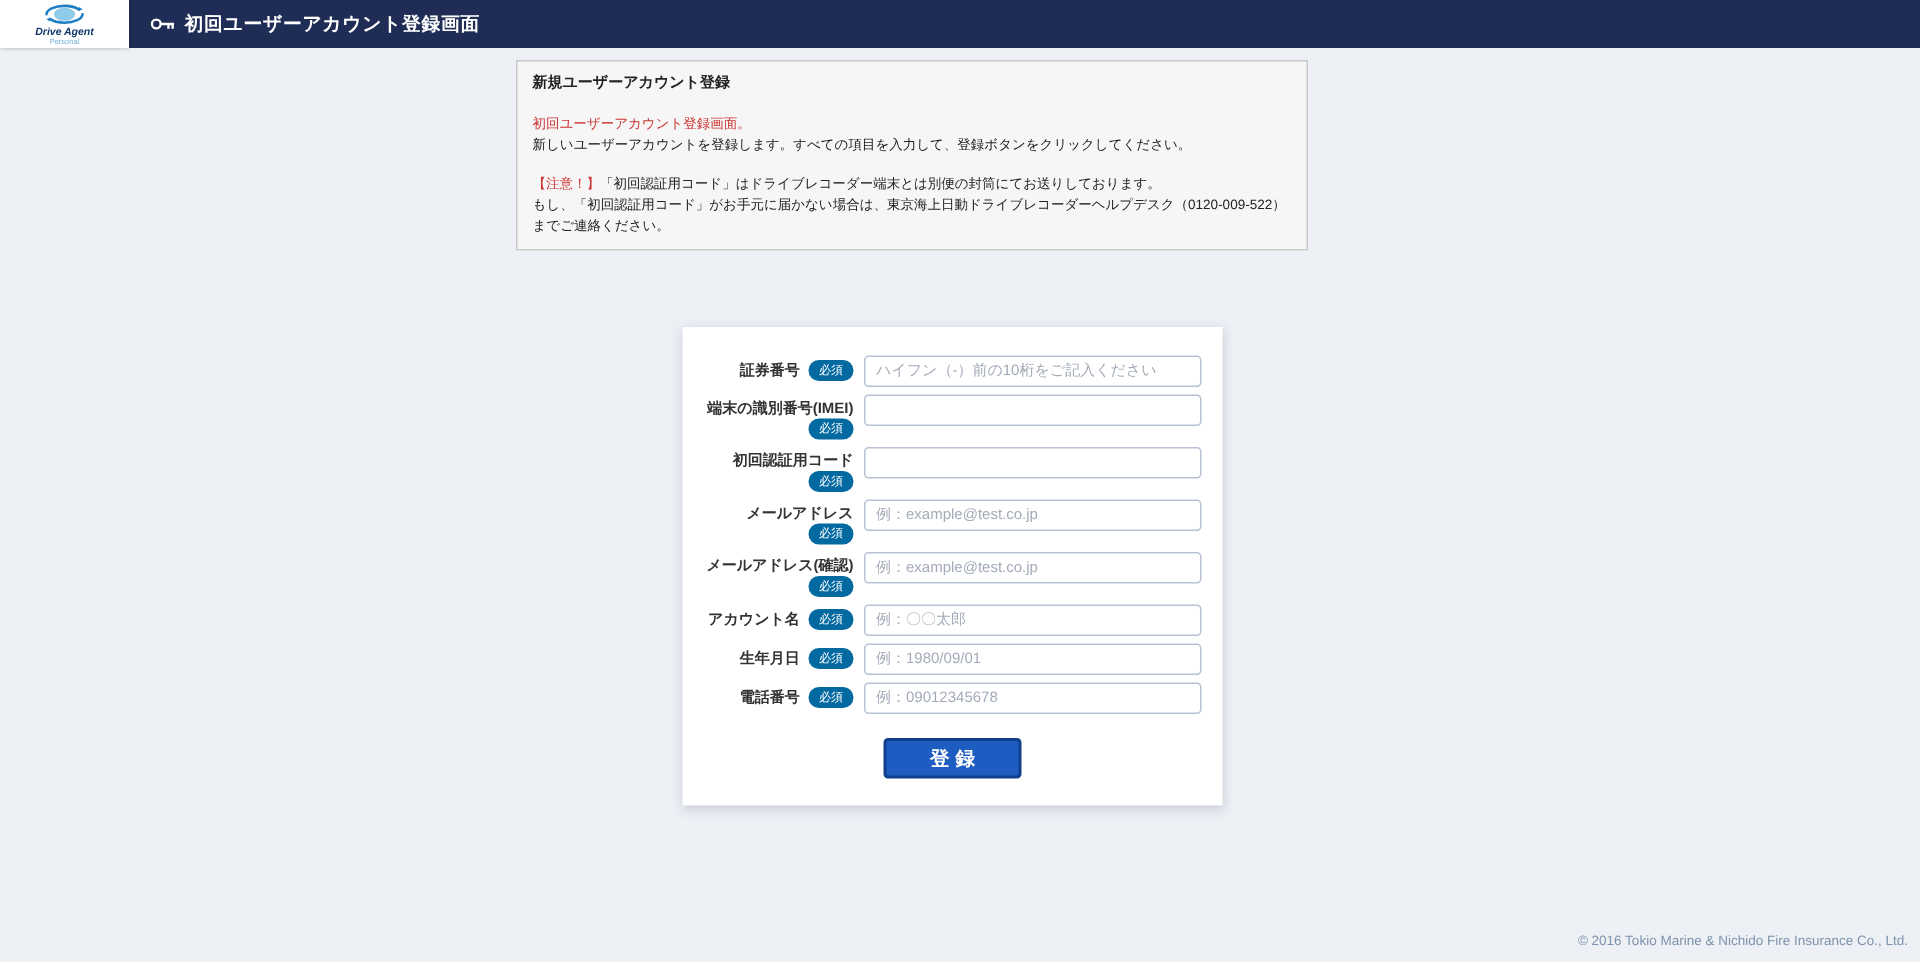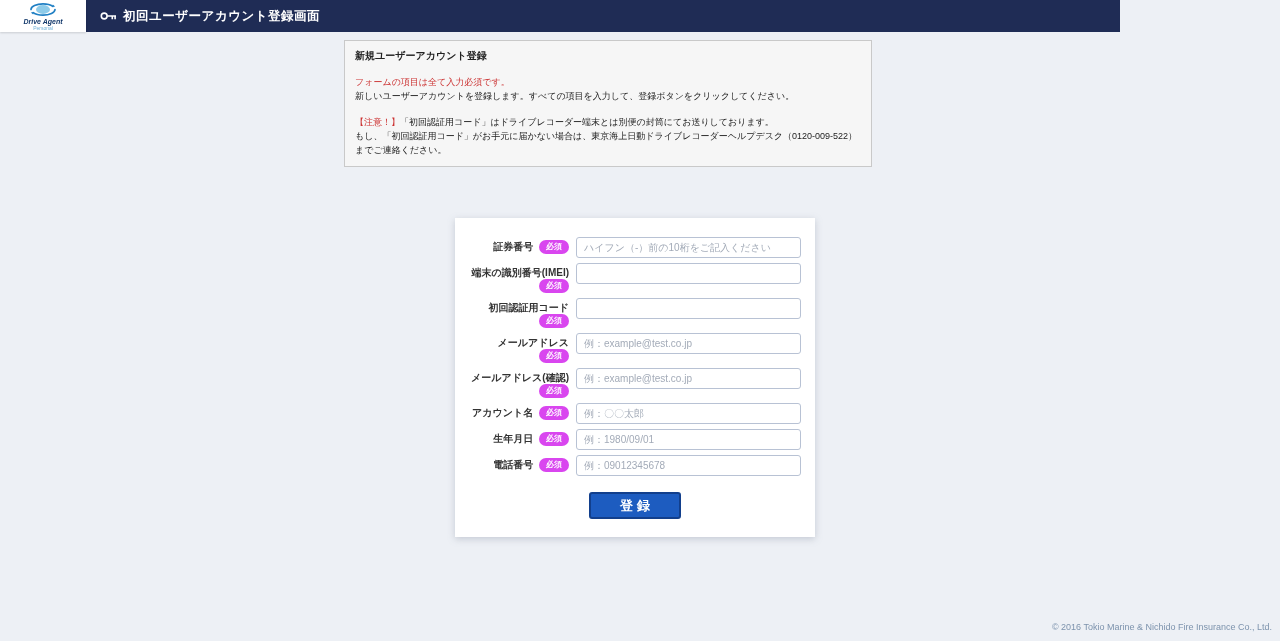--- a/index.html
+++ b/index.html
@@ -4,21 +4,21 @@
 <style>
   html,body{margin:0;padding:0;}
   body{
     width:1280px;height:641px;position:relative;overflow:hidden;
     background:#edf0f5;
     font-family:"Liberation Sans","DejaVu Sans",sans-serif;
     color:#333;
   }
   
   .header{
-    position:absolute;left:0;top:0;width:1120px;height:32px;
+    position:absolute;left:0;top:0;width:1280px;height:32px;
     background:#1f2c55;display:flex;align-items:center;
   }
   .logo-box{
     position:absolute;left:0;top:0;width:86px;height:32px;background:#ffffff;
     display:flex;flex-direction:column;align-items:center;justify-content:center;
     box-shadow:0 1px 2px rgba(0,0,0,.15);
   }
   .logo-brand{font-size:7px;font-weight:bold;font-style:italic;color:#12386b;line-height:7px;margin-top:1px;}
   .logo-sub{font-size:5px;color:#6fb0d8;line-height:6px;}
   .header-title{
@@ -43,22 +43,22 @@
     background:#ffffff;box-shadow:0 2px 7px rgba(120,130,150,.35);
     padding:19px 14px 16px 14px;
   }
   .row{display:flex;align-items:flex-start;margin-bottom:5px;}
   .label-cell{
     flex:0 0 100px;max-width:100px;padding:3px 7px 0 0;text-align:right;
     font-size:10px;font-weight:bold;color:#333;line-height:13px;
   }
   .lbl{white-space:nowrap;}
   .badge{
-    display:inline-block;background:#d946ef;color:#ffffff;
-    font-size:8px;font-weight:bold;line-height:12px;
+    display:inline-block;background:#0369a1;color:#ffffff;
+    font-size:8px;font-weight:normal;line-height:12px;
     padding:1px 7px;border-radius:8px;margin-left:3px;vertical-align:1px;
   }
   .input{
     box-sizing:border-box;width:226px;height:21px;
     border:1px solid #b8c2d4;border-radius:3px;background:#fff;
     padding:2px 7px;font-size:10px;color:#333;outline:none;
     font-family:"Liberation Sans","DejaVu Sans",sans-serif;
   }
   .input::placeholder{color:#a3abb8;opacity:1;}
   .submit-btn{
@@ -98,21 +98,21 @@
       <path d="M7.2 12.4 l-2.4-1.8 3-.6z" fill="#1f7fc4"></path>
     </svg>
   </span>
   <span class="logo-brand">Drive Agent</span>
   <span class="logo-sub">Personal</span>
 </div>
 
 <div class="notice">
   <div class="notice-title">新規ユーザーアカウント登録</div>
   <div class="notice-block">
-    <div class="red">フォームの項目は全て入力必須です。</div>
+    <div class="red">初回ユーザーアカウント登録画面。</div>
     <div>新しいユーザーアカウントを登録します。すべての項目を入力して、登録ボタンをクリックしてください。</div>
   </div>
   <div class="notice-block caution">
     <div><span class="red">【注意！】</span><span>「初回認証用コード」はドライブレコーダー端末とは別便の封筒にてお送りしております。</span></div>
     <div>もし、「初回認証用コード」がお手元に届かない場合は、東京海上日動ドライブレコーダーヘルプデスク（0120-009-522）までご連絡ください。</div>
   </div>
 </div>
 
 <div class="panel">
 

